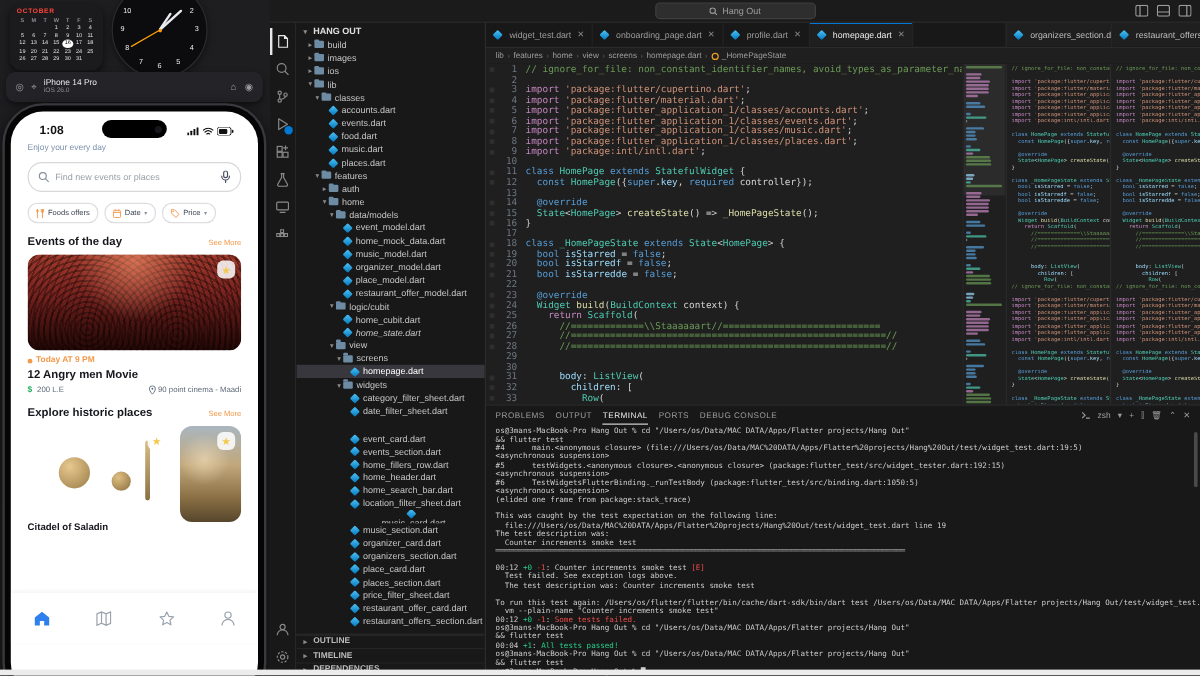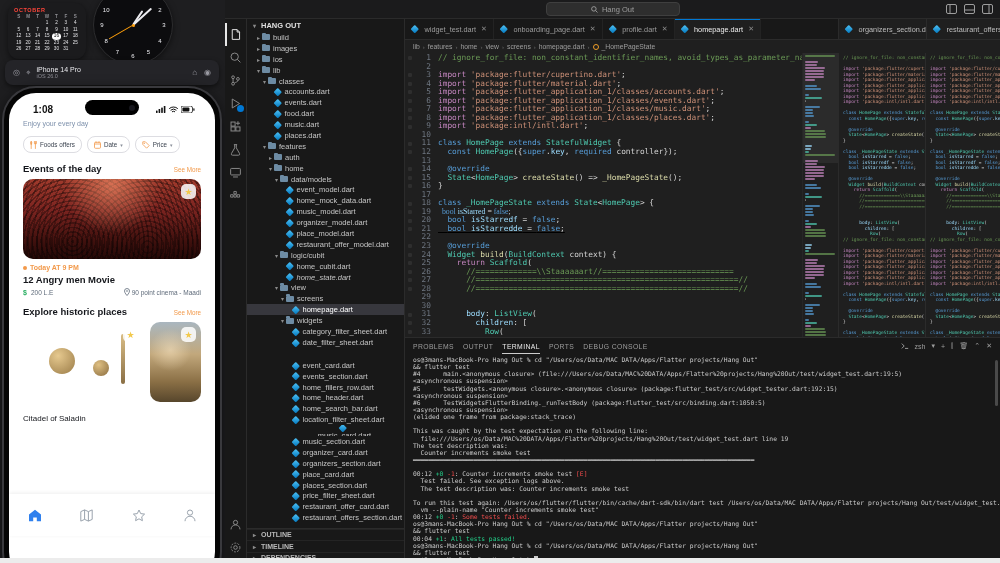--- a/index.html
+++ b/index.html
@@ -74,21 +74,21 @@
       radial-gradient(circle at 38% 30%, rgba(255,255,255,.35), rgba(255,255,255,0) 26%),
       radial-gradient(circle at 62% 52%, rgba(214,178,120,.9), rgba(214,178,120,0) 30%),
       linear-gradient(180deg,#b9c3c9 0%,#c9b astuce 0,#c9b894 34%,#a3884f 62%,#6a5637 100%);}
   .place-card.two{flex:1;
     background:
       radial-gradient(circle at 40% 35%, rgba(255,235,200,.5), rgba(255,235,200,0) 35%),
       linear-gradient(180deg,#a9b6bf 0%,#c2a87c 40%,#8a6f45 75%,#57462c 100%);}
   .dome{position:absolute;left:26px;top:26px;width:26px;height:26px;border-radius:50%;background:radial-gradient(circle at 35% 30%,#e6c98f,#9a7b47);}
   .dome2{position:absolute;left:70px;top:38px;width:16px;height:16px;border-radius:50%;background:radial-gradient(circle at 35% 30%,#dfc083,#8a6c3e);}
   .minaret{position:absolute;left:98px;top:12px;width:4px;height:50px;background:linear-gradient(180deg,#d9bd85,#8a6f45);border-radius:2px;}
-  .place-caption{font-size:8px;font-weight:normal;color:#15171c;margin-top:12px;}
+  .place-caption{font-size:8px;font-weight:bold;color:#15171c;margin-top:0;}
   .bottom-nav{position:absolute;left:0;right:0;top:401px;height:42px;background:#fff;display:flex;justify-content:space-around;align-items:center;box-shadow:0 -1px 4px rgba(0,0,0,.07);}
 
   
   #vscode{position:absolute;left:225px;top:0;width:775px;height:563px;background:#181818;display:flex;flex-direction:column;}
   .titlebar{height:18px;min-height:18px;background:#1b1b1c;border-bottom:1px solid #2b2b2b;display:flex;align-items:center;justify-content:center;position:relative;}
   .cmd-center{width:132px;height:12px;background:#2e2e2e;border:1px solid #3f3f3f;border-radius:4px;color:#9d9d9d;font-size:7.5px;display:flex;align-items:center;justify-content:center;gap:4px;}
   .tb-right{position:absolute;right:7px;top:4px;display:flex;gap:7px;}
   .main{flex:1;display:flex;min-height:0;}
   .activitybar{width:22px;background:#181818;border-right:1px solid #2b2b2b;display:flex;flex-direction:column;align-items:center;padding:4px 0;box-sizing:border-box;}
   .ab-ico{position:relative;width:22px;height:23px;display:flex;align-items:center;justify-content:center;color:#8a8a8a;}
@@ -258,20 +258,31 @@
           <svg width="14" height="7" viewBox="0 0 14 7">
               <rect x="0" y="0" width="11.5" height="7" rx="2" fill="none" stroke="#111" stroke-width=".8"></rect>
               <rect x="1.4" y="1.4" width="7" height="4.2" rx="1" fill="#111"></rect>
               <rect x="12.3" y="2.2" width="1.2" height="2.6" rx=".6" fill="#111"></rect>
             </svg>
         </span>
       </div>
       <div class="p-content">
         <div class="wb-sub">Enjoy your every day</div>
 
+        <div class="p-search">
+          <svg width="9" height="9" viewBox="0 0 9 9">
+              <circle cx="3.7" cy="3.7" r="2.9" fill="none" stroke="#8a909a" stroke-width="1"></circle>
+              <path d="M5.9 5.9 8.3 8.3" stroke="#8a909a" stroke-width="1" stroke-linecap="round"></path>
+            </svg>
+          <span class="p-search-ph">Find new events or places</span>
+          <svg width="8" height="11" viewBox="0 0 8 11">
+              <rect x="2.4" y=".5" width="3.2" height="5.6" rx="1.6" fill="none" stroke="#4a5260" stroke-width="1"></rect>
+              <path d="M.8 4.8a3.2 3.2 0 0 0 6.4 0M4 8v2" stroke="#4a5260" stroke-width="1" fill="none" stroke-linecap="round"></path>
+            </svg>
+        </div>
 
         <div class="chips">
           <div class="chip">
             <svg width="7" height="8" viewBox="0 0 7 8">
                 <path d="M1.2.5v7M1.2 3.2c-.8 0-.8-2.7 0-2.7s.8 2.7 0 2.7zM5.4.5v7M4.4.5v2.2h2V.5" stroke="#f2994a" stroke-width=".8" fill="none" stroke-linecap="round"></path>
               </svg>
             <span class="chip-label">Foods offers</span>
           </div>
           <div class="chip">
             <svg width="7" height="8" viewBox="0 0 7 8">
@@ -753,23 +764,23 @@
                 <div class="code-line"><span class="cl-sq"><i></i></span><span class="cl-num">9</span><span style="overflow: hidden; flex: 1 1 0%; white-space: pre;"><span class="c-kw">import</span><span class="c-str"> 'package:intl/intl.dart'</span><span class="c-pl">;</span></span></div>
                 <div class="code-line"><span class="cl-sq"></span><span class="cl-num">10</span><span style="overflow: hidden; flex: 1 1 0%; white-space: pre;"></span></div>
                 <div class="code-line"><span class="cl-sq"><i></i></span><span class="cl-num">11</span><span style="overflow: hidden; flex: 1 1 0%; white-space: pre;"><span class="c-kb">class </span><span class="c-ty">HomePage</span><span class="c-kb"> extends </span><span class="c-ty">StatefulWidget</span><span class="c-pl"> {</span></span></div>
                 <div class="code-line"><span class="cl-sq"><i></i></span><span class="cl-num">12</span><span style="overflow: hidden; flex: 1 1 0%; white-space: pre;"><span class="c-pl">  </span><span class="c-kb">const </span><span class="c-ty">HomePage</span><span class="c-pl">({</span><span class="c-kb">super</span><span class="c-pl">.</span><span class="c-pr">key</span><span class="c-pl">, </span><span class="c-kb">required </span><span class="c-pl">controller});</span></span></div>
                 <div class="code-line"><span class="cl-sq"></span><span class="cl-num">13</span><span style="overflow: hidden; flex: 1 1 0%; white-space: pre;"></span></div>
                 <div class="code-line"><span class="cl-sq"><i></i></span><span class="cl-num">14</span><span style="overflow: hidden; flex: 1 1 0%; white-space: pre;"><span class="c-pl">  </span><span class="c-kb">@override</span></span></div>
                 <div class="code-line"><span class="cl-sq"><i></i></span><span class="cl-num">15</span><span style="overflow: hidden; flex: 1 1 0%; white-space: pre;"><span class="c-pl">  </span><span class="c-ty">State</span><span class="c-pl">&lt;</span><span class="c-ty">HomePage</span><span class="c-pl">&gt; </span><span class="c-fn">createState</span><span class="c-pl">() =&gt; </span><span class="c-fn">_HomePageState</span><span class="c-pl">();</span></span></div>
                 <div class="code-line"><span class="cl-sq"><i></i></span><span class="cl-num">16</span><span style="overflow: hidden; flex: 1 1 0%; white-space: pre;"><span class="c-pl">}</span></span></div>
                 <div class="code-line"><span class="cl-sq"></span><span class="cl-num">17</span><span style="overflow: hidden; flex: 1 1 0%; white-space: pre;"></span></div>
                 <div class="code-line"><span class="cl-sq"><i></i></span><span class="cl-num">18</span><span style="overflow: hidden; flex: 1 1 0%; white-space: pre;"><span class="c-kb">class </span><span class="c-ty">_HomePageState</span><span class="c-kb"> extends </span><span class="c-ty">State</span><span class="c-pl">&lt;</span><span class="c-ty">HomePage</span><span class="c-pl">&gt; {</span></span></div>
-                <div class="code-line"><span class="cl-sq"><i></i></span><span class="cl-num">19</span><span style="overflow: hidden; flex: 1 1 0%; white-space: pre; font-family: Liberation Serif, serif;"><span class="c-pl">  </span><span class="c-kb">bool </span><span class="c-pr">isStarred</span><span class="c-pl"> = </span><span class="c-kb">false</span><span class="c-pl">;</span></span></div>
+                <div class="code-line"><span class="cl-sq"><i></i></span><span class="cl-num">19</span><span style="overflow: hidden; flex: 1 1 0%; white-space: pre;"><span class="c-pl">  </span><span class="c-kb">bool </span><span class="c-pr">isStarred</span><span class="c-pl"> = </span><span class="c-kb">false</span><span class="c-pl">;</span></span></div>
                 <div class="code-line"><span class="cl-sq"><i></i></span><span class="cl-num">20</span><span style="overflow: hidden; flex: 1 1 0%; white-space: pre;"><span class="c-pl">  </span><span class="c-kb">bool </span><span class="c-pr">isStarredf</span><span class="c-pl"> = </span><span class="c-kb">false</span><span class="c-pl">;</span></span></div>
-                <div class="code-line"><span class="cl-sq"><i></i></span><span class="cl-num">21</span><span style="overflow: hidden; flex: 1 1 0%; white-space: pre; text-decoration: underline;"><span class="c-pl">  </span><span class="c-kb">bool </span><span class="c-pr">isStarredde</span><span class="c-pl"> = </span><span class="c-kb">false</span><span class="c-pl">;</span></span></div>
+                <div class="code-line"><span class="cl-sq"><i></i></span><span class="cl-num">21</span><span style="overflow: hidden; flex: 1 1 0%; white-space: pre;"><span class="c-pl">  </span><span class="c-kb">bool </span><span class="c-pr">isStarredde</span><span class="c-pl"> = </span><span class="c-kb">false</span><span class="c-pl">;</span></span></div>
                 <div class="code-line"><span class="cl-sq"></span><span class="cl-num">22</span><span style="overflow: hidden; flex: 1 1 0%; white-space: pre;"></span></div>
                 <div class="code-line"><span class="cl-sq"><i></i></span><span class="cl-num">23</span><span style="overflow: hidden; flex: 1 1 0%; white-space: pre;"><span class="c-pl">  </span><span class="c-kb">@override</span></span></div>
                 <div class="code-line"><span class="cl-sq"><i></i></span><span class="cl-num">24</span><span style="overflow: hidden; flex: 1 1 0%; white-space: pre;"><span class="c-pl">  </span><span class="c-ty">Widget </span><span class="c-fn">build</span><span class="c-pl">(</span><span class="c-ty">BuildContext </span><span class="c-pl">context) {</span></span></div>
                 <div class="code-line"><span class="cl-sq"><i></i></span><span class="cl-num">25</span><span style="overflow: hidden; flex: 1 1 0%; white-space: pre;"><span class="c-pl">    </span><span class="c-kw">return </span><span class="c-ty">Scaffold</span><span class="c-pl">(</span></span></div>
                 <div class="code-line"><span class="cl-sq"><i></i></span><span class="cl-num">26</span><span style="overflow: hidden; flex: 1 1 0%; white-space: pre;"><span class="c-pl">      </span><span class="c-cm">//=============\\Staaaaaart//============================</span></span></div>
                 <div class="code-line"><span class="cl-sq"><i></i></span><span class="cl-num">27</span><span style="overflow: hidden; flex: 1 1 0%; white-space: pre;"><span class="c-pl">      </span><span class="c-cm">//========================================================//</span></span></div>
                 <div class="code-line"><span class="cl-sq"><i></i></span><span class="cl-num">28</span><span style="overflow: hidden; flex: 1 1 0%; white-space: pre;"><span class="c-pl">      </span><span class="c-cm">//========================================================//</span></span></div>
                 <div class="code-line"><span class="cl-sq"></span><span class="cl-num">29</span><span style="overflow: hidden; flex: 1 1 0%; white-space: pre;"></span></div>
                 <div class="code-line"><span class="cl-sq"></span><span class="cl-num">30</span><span style="overflow: hidden; flex: 1 1 0%; white-space: pre;"></span></div>
                 <div class="code-line"><span class="cl-sq"><i></i></span><span class="cl-num">31</span><span style="overflow: hidden; flex: 1 1 0%; white-space: pre;"><span class="c-pl">      </span><span class="c-pr">body</span><span class="c-pl">: </span><span class="c-ty">ListView</span><span class="c-pl">(</span></span></div>

